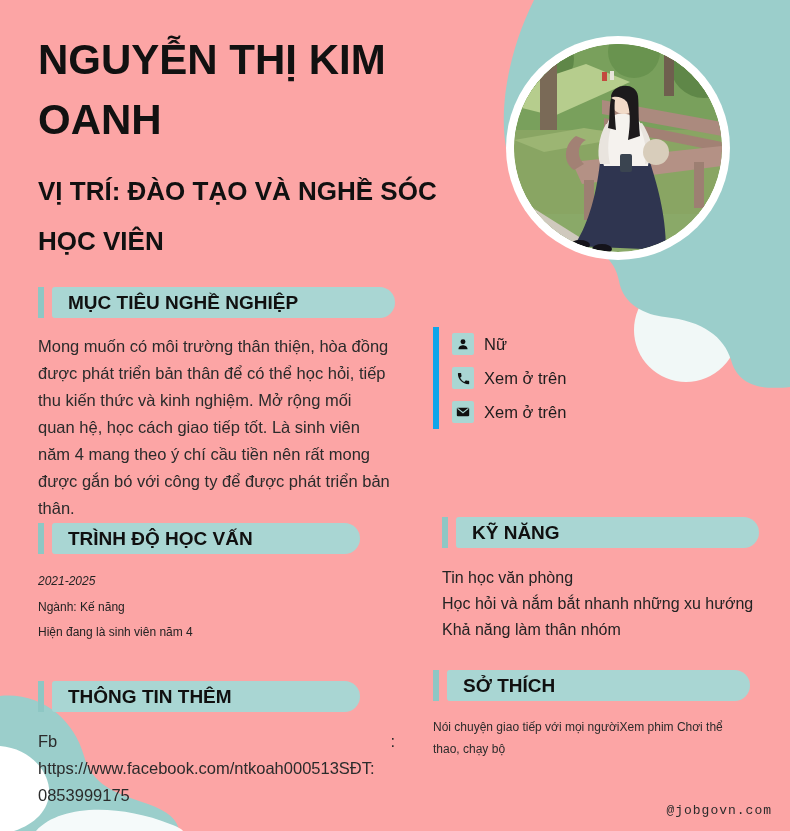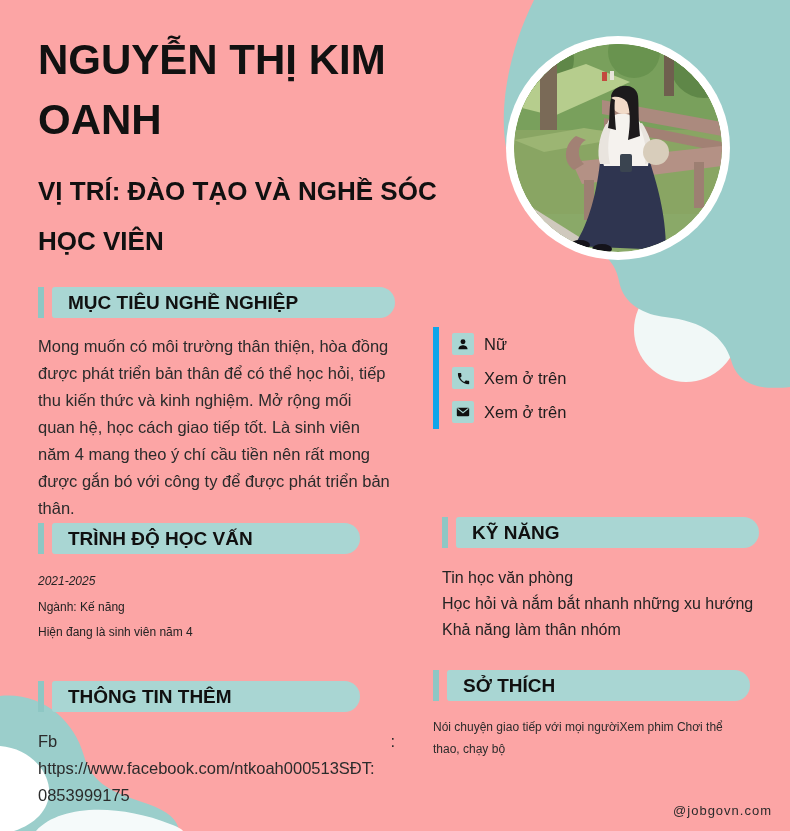--- a/index.html
+++ b/index.html
@@ -70,21 +70,21 @@
   .skills { left:442px; top:517px; width:320px; }
   .skills .sec-box { width:303px; }
   .skill-list { margin-top:17px; font-size:16px; line-height:26px; color:#232323; }
 
   .hobbies { left:433px; top:670px; width:320px; }
   .hobbies .sec-box { width:303px;text-align:right; }
   .hobbies .sec-body { margin-top:15px; width:312px; font-size:12px; line-height:22px; }
 
   .watermark {
     position:absolute; right:18px; bottom:13px;
-    font-family:Liberation Sans, sans-serif; font-size:13px;
+    font-family:Liberation Mono, monospace; font-size:13px;
     letter-spacing:1px; color:#2b2b2b;
   }
 </style>
 </head>
 <body>
 
 <div class="page">
 
   <svg class="blob blob-tr" width="790" height="400" viewBox="0 0 790 400">
     <circle cx="686" cy="330" r="52" fill="#f1f8f7"></circle>

